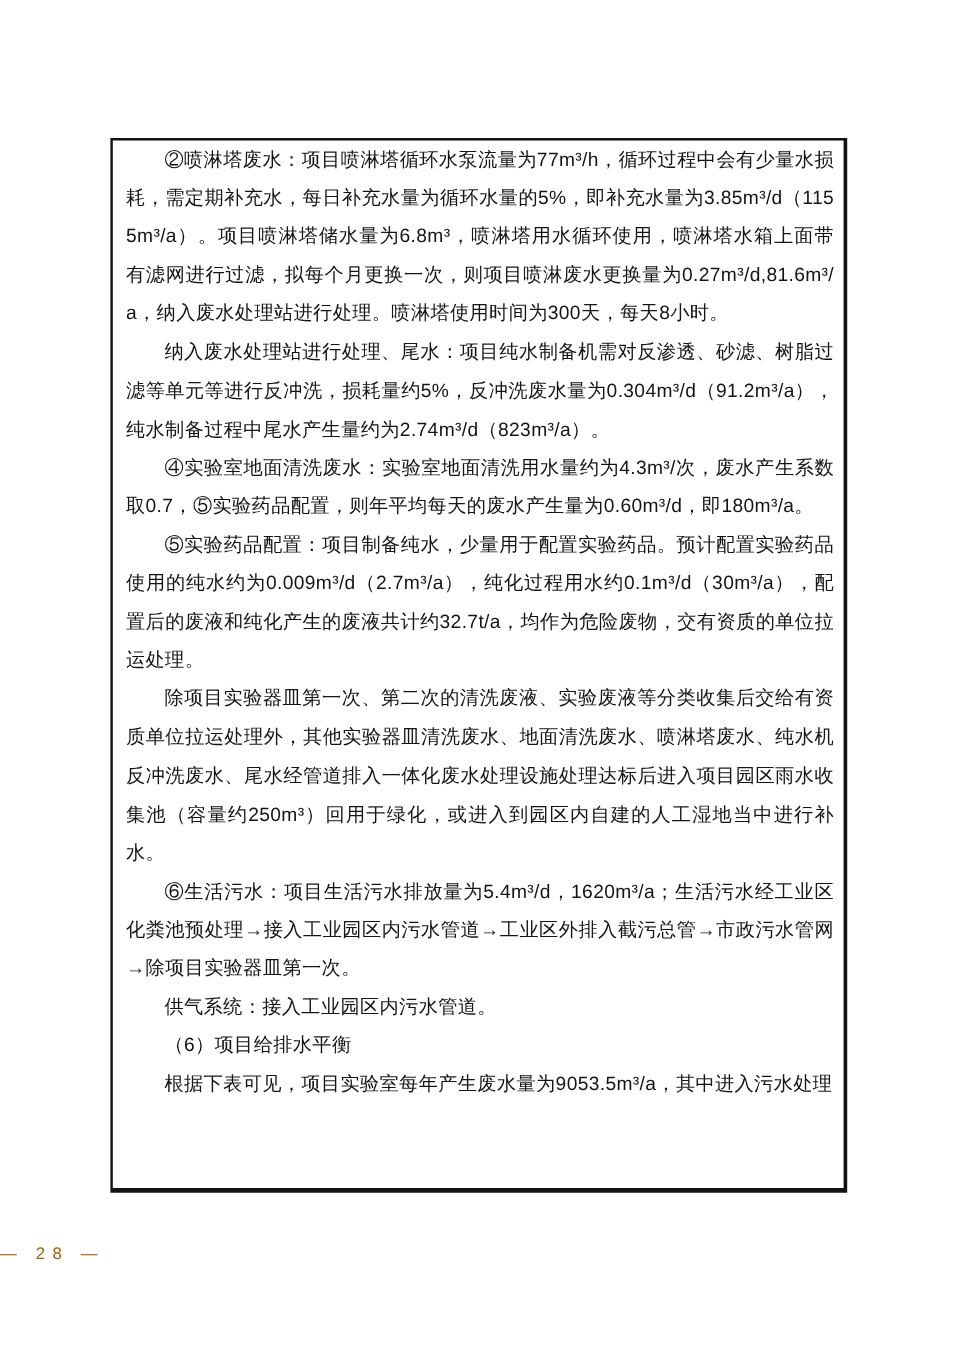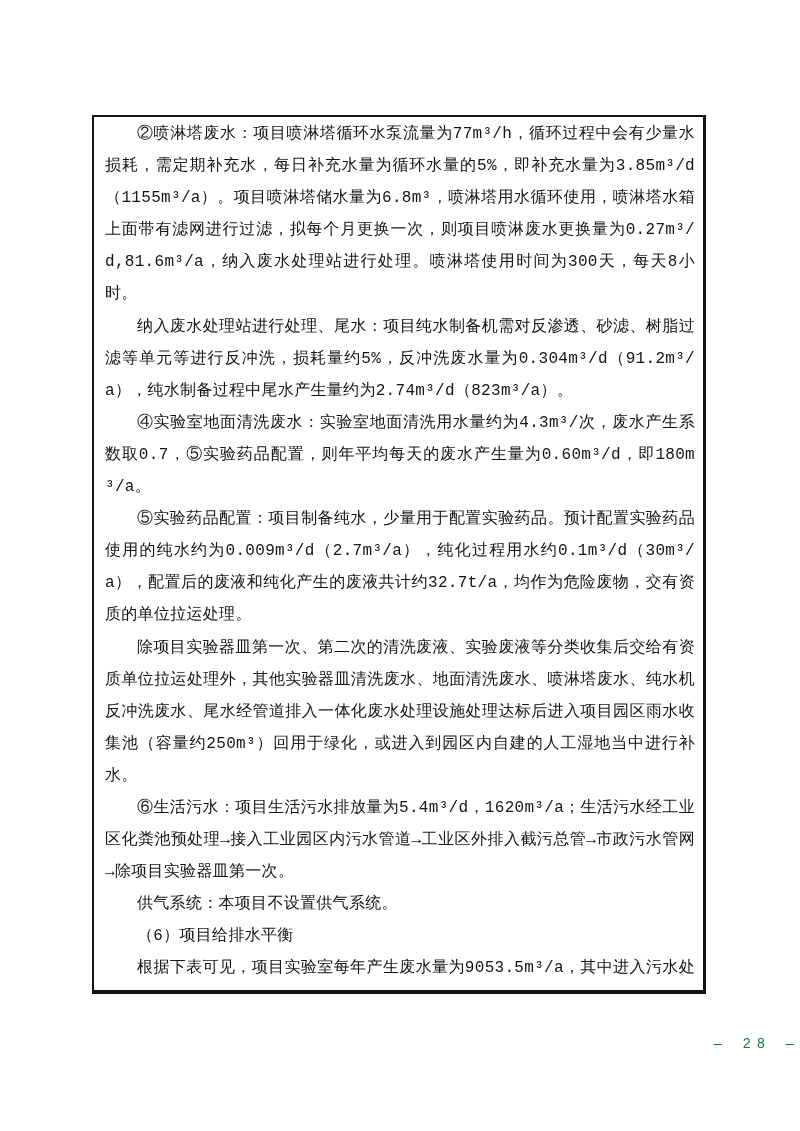--- a/index.html
+++ b/index.html
@@ -6,21 +6,21 @@
     margin: 0;
     padding: 0;
     background: #ffffff;
   }
   .page {
     position: relative;
     width: 800px;
     height: 1131px;
     background: #ffffff;
     overflow: hidden;
-    font-family: Liberation Mono, monospace;
+    font-family: Liberation Sans, sans-serif;
     color: #141414;
   }
   .text-frame {
     position: absolute;
     left: 92px;
     top: 115px;
     width: 614px;
     height: 879px;
     box-sizing: border-box;
     border: 2px solid #121212;
@@ -39,38 +39,38 @@
     letter-spacing: 0.3px;
     word-break: break-all;
     color: #141414;
     -webkit-font-smoothing: none;
   }
   .page-footer {
     position: absolute;
     left: 0;
     top: 1036px;
     width: 100%;
-    text-align: right;
+    text-align: left;
     font-size: 14px;
     letter-spacing: 6px;
-    color: #15803d;
+    color: #a16207;
   }
 </style>
 </head>
 <body>
 
 <div class="page">
 
   <div class="text-frame">
     <p>②喷淋塔废水：项目喷淋塔循环水泵流量为77m³/h，循环过程中会有少量水损耗，需定期补充水，每日补充水量为循环水量的5%，即补充水量为3.85m³/d（1155m³/a）。项目喷淋塔储水量为6.8m³，喷淋塔用水循环使用，喷淋塔水箱上面带有滤网进行过滤，拟每个月更换一次，则项目喷淋废水更换量为0.27m³/d,81.6m³/a，纳入废水处理站进行处理。喷淋塔使用时间为300天，每天8小时。</p>
     <p>纳入废水处理站进行处理、尾水：项目纯水制备机需对反渗透、砂滤、树脂过滤等单元等进行反冲洗，损耗量约5%，反冲洗废水量为0.304m³/d（91.2m³/a），纯水制备过程中尾水产生量约为2.74m³/d（823m³/a）。</p>
     <p>④实验室地面清洗废水：实验室地面清洗用水量约为4.3m³/次，废水产生系数取0.7，⑤实验药品配置，则年平均每天的废水产生量为0.60m³/d，即180m³/a。</p>
     <p>⑤实验药品配置：项目制备纯水，少量用于配置实验药品。预计配置实验药品使用的纯水约为0.009m³/d（2.7m³/a），纯化过程用水约0.1m³/d（30m³/a），配置后的废液和纯化产生的废液共计约32.7t/a，均作为危险废物，交有资质的单位拉运处理。</p>
     <p>除项目实验器皿第一次、第二次的清洗废液、实验废液等分类收集后交给有资质单位拉运处理外，其他实验器皿清洗废水、地面清洗废水、喷淋塔废水、纯水机反冲洗废水、尾水经管道排入一体化废水处理设施处理达标后进入项目园区雨水收集池（容量约250m³）回用于绿化，或进入到园区内自建的人工湿地当中进行补水。</p>
     <p>⑥生活污水：项目生活污水排放量为5.4m³/d，1620m³/a；生活污水经工业区化粪池预处理→接入工业园区内污水管道→工业区外排入截污总管→市政污水管网→除项目实验器皿第一次。</p>
-    <p>供气系统：本项目不设置供气系统。</p>
+    <p>供气系统：接入工业园区内污水管道。</p>
     <p>（6）项目给排水平衡</p>
     <p>根据下表可见，项目实验室每年产生废水量为9053.5m³/a，其中进入污水处理</p>
   </div>
 
   <div class="page-footer">— 28 —</div>
 
 </div>
 
 </body></html>

